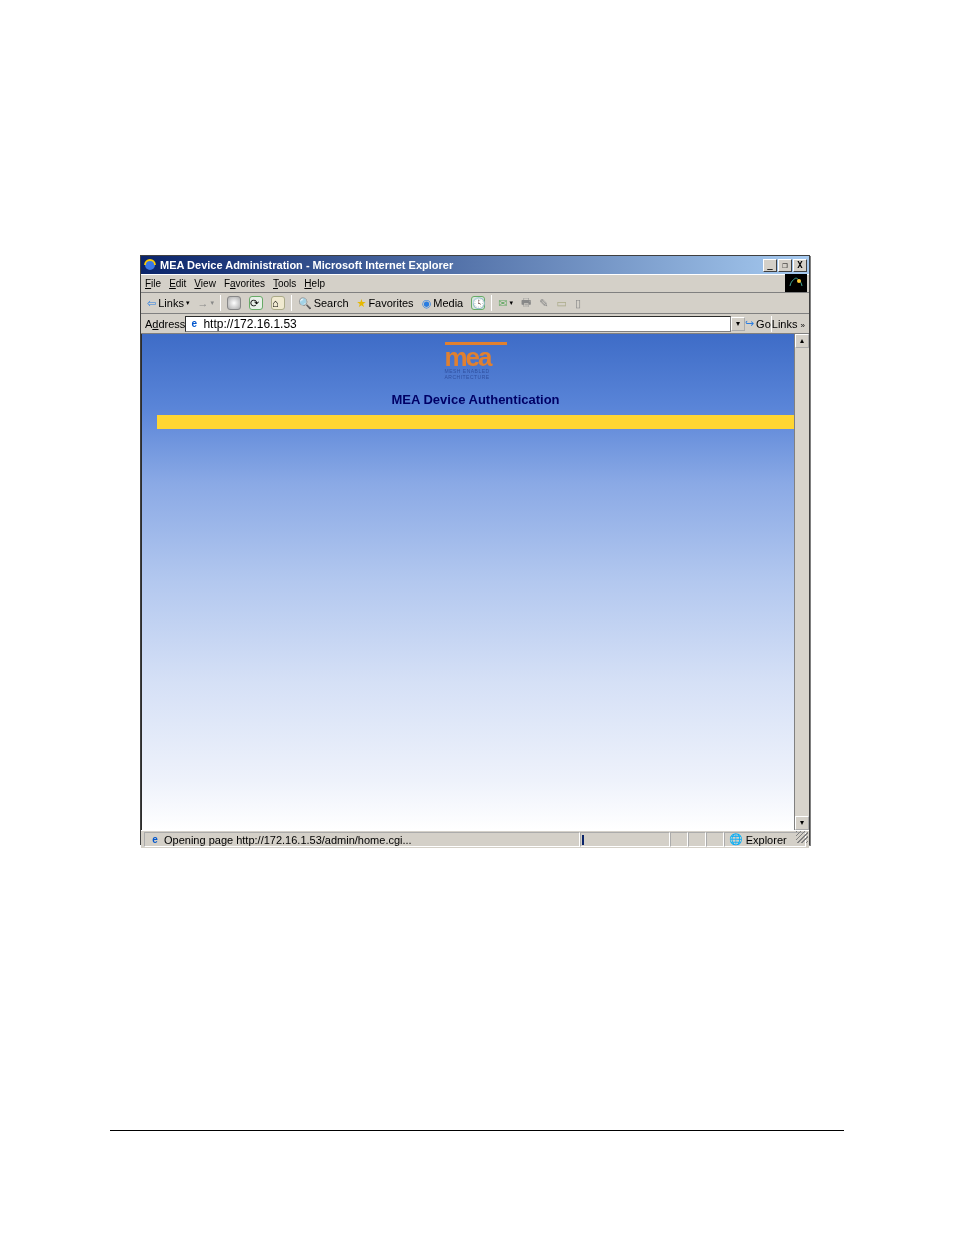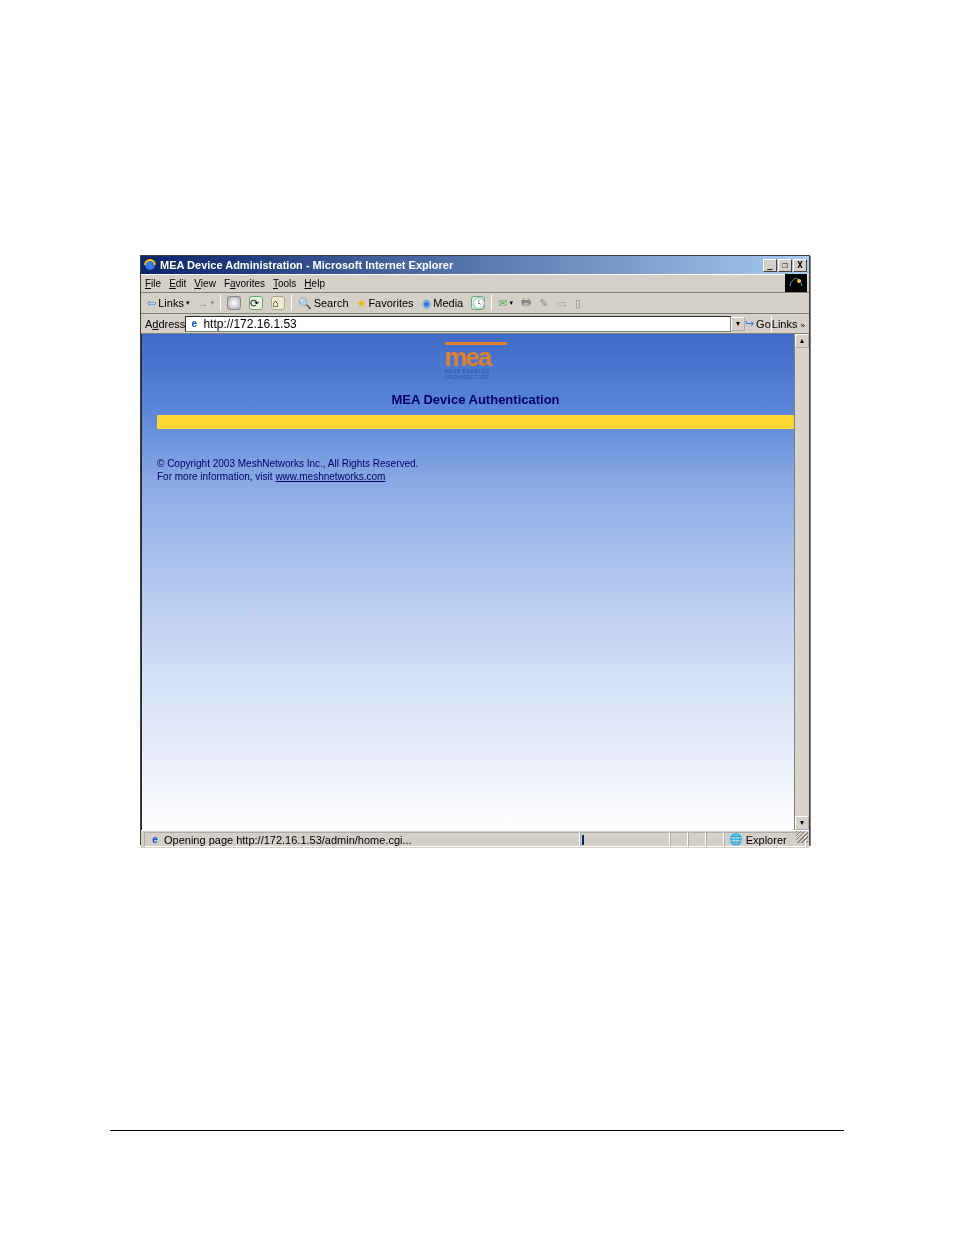--- a/index.html
+++ b/index.html
@@ -173,26 +173,20 @@
             <div class="mea-sub">ARCHITECTURE</div>
           </div>
           <div class="page-title">MEA Device Authentication</div>
         </div>
 
         <div class="yellow-bar"></div>
 
         <div class="msg-block">
         </div>
 
-        <div class="footer-txt">
-          <div>© Copyright 2003 MeshNetworks Inc., All Rights Reserved.</div>
-          <div>
-            <span>For more information, visit </span><a href="#">www.meshnetworks.com</a>
-          </div>
-        </div>
       </div>
     </div>
 
     <div class="status-bar">
       <div class="st-cell st-main">
         <span class="e-icon">e</span>
         <span>Opening page http://172.16.1.53/admin/home.cgi...</span>
       </div>
       <div class="st-cell st-prog">
         <div class="prog-bar"></div>

